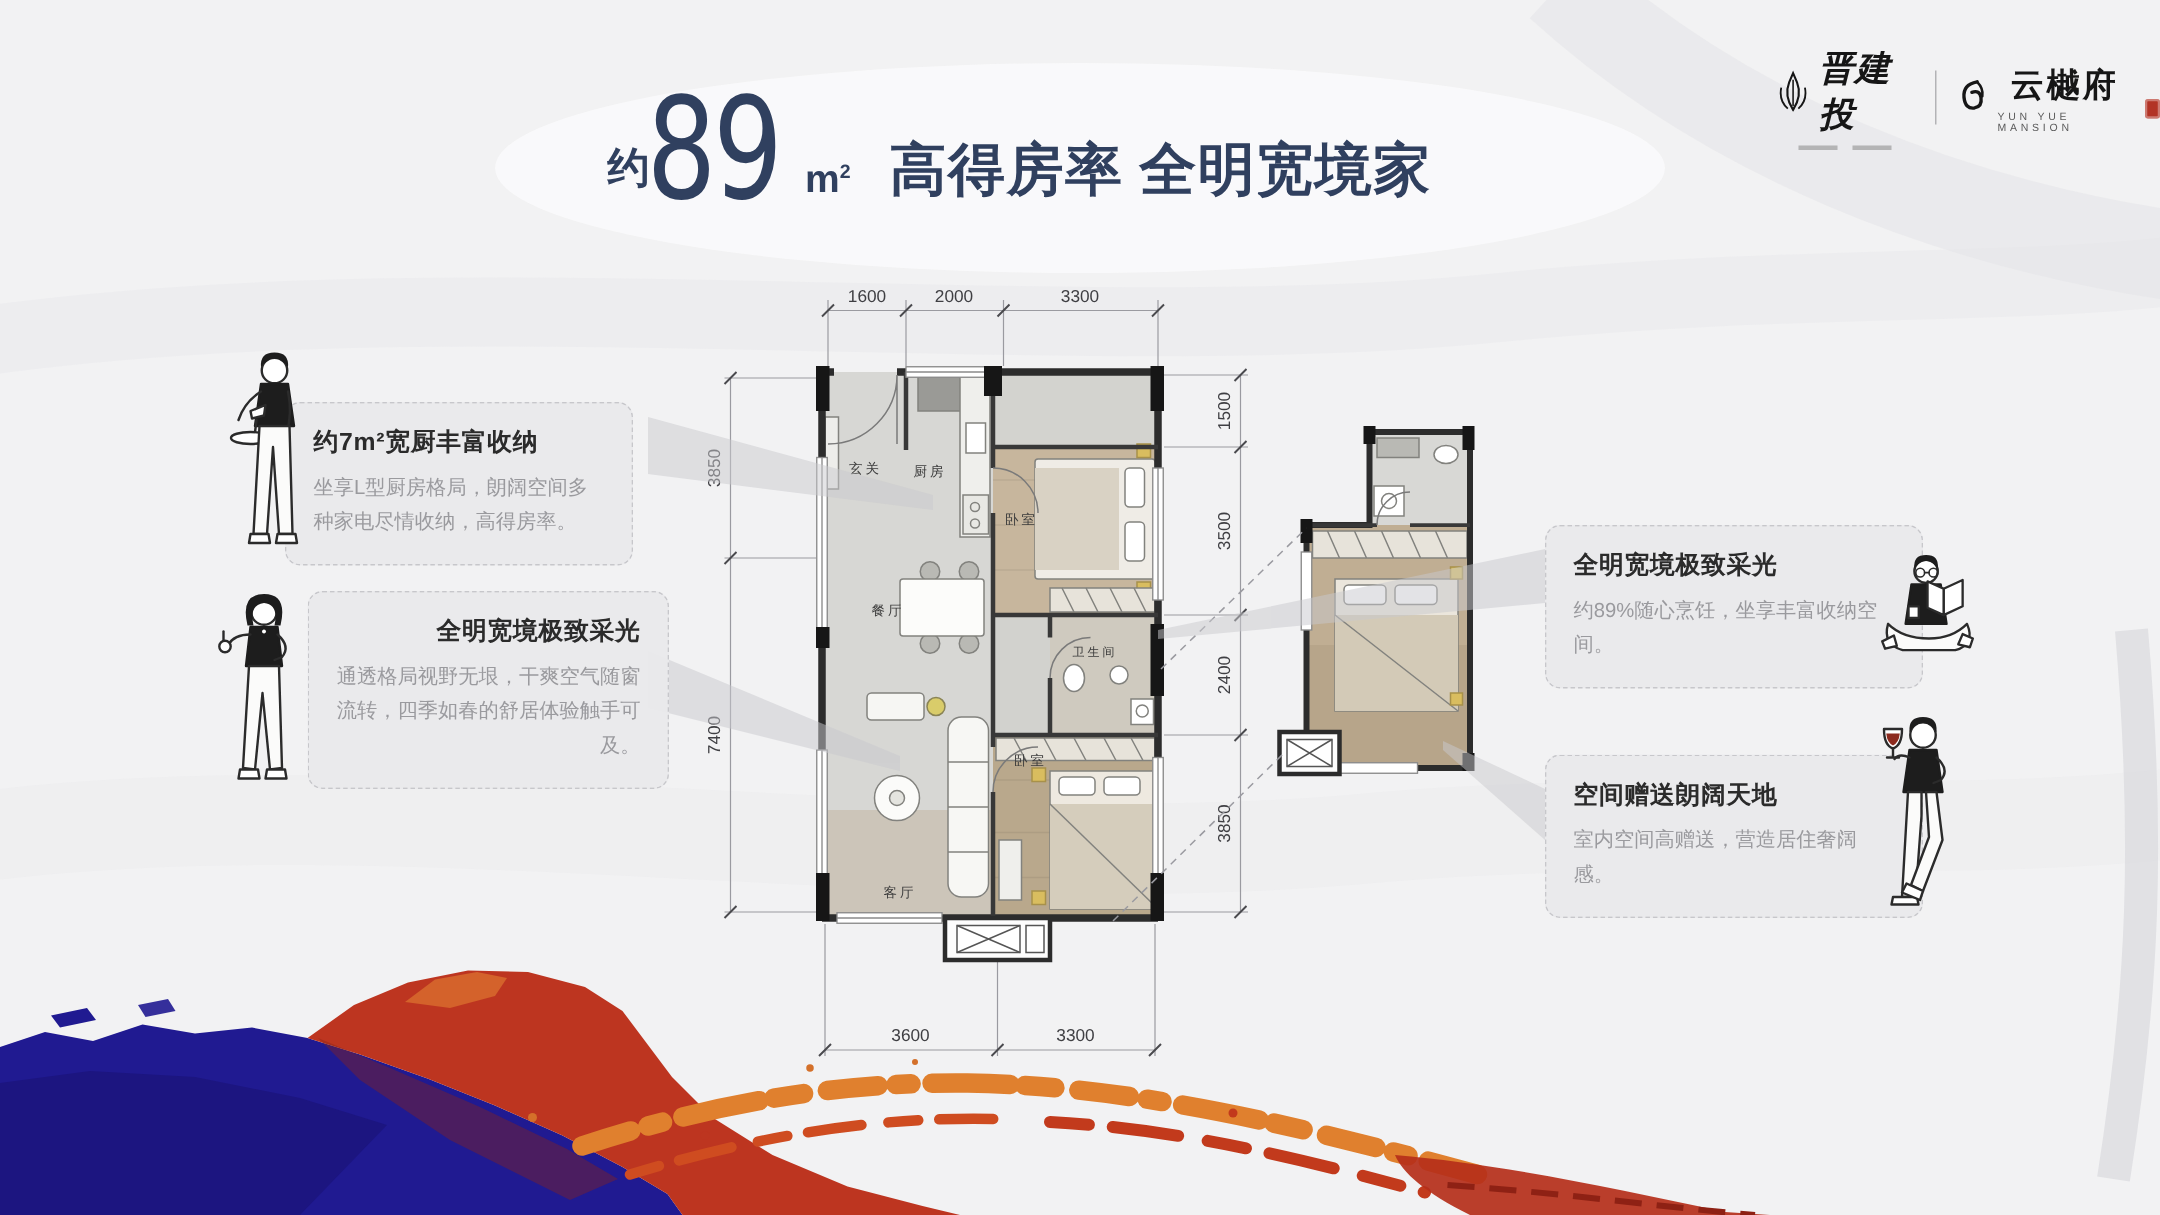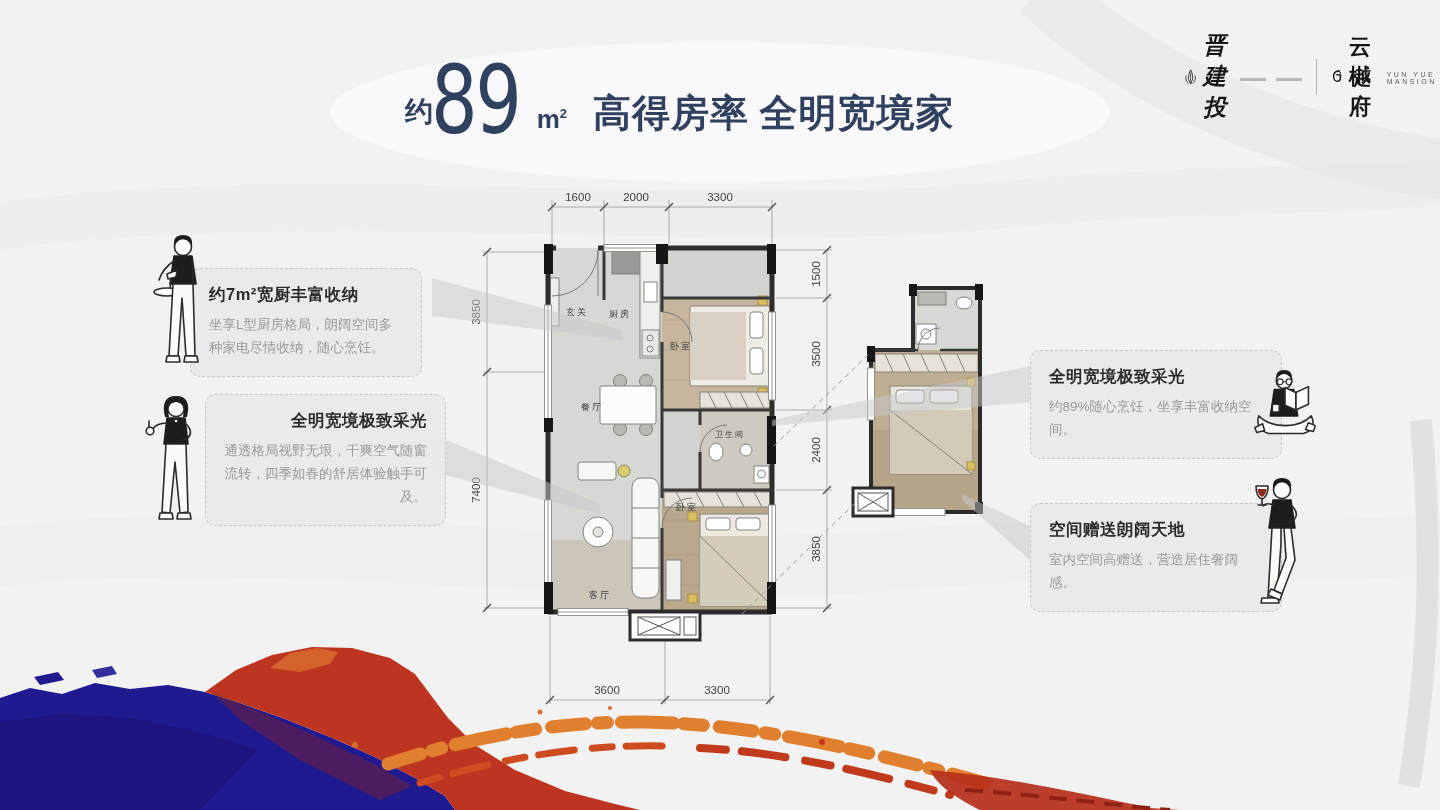--- a/index.html
+++ b/index.html
@@ -2,21 +2,21 @@
 <html><head>
 <meta charset="utf-8">
 <style>
   html,body{margin:0;padding:0;background:#ddd;}
   .canvas{position:relative;width:1440px;height:810px;background:#f2f2f3;overflow:hidden;
           font-family:"Liberation Sans",sans-serif;}
   svg{display:block;}
   .bg-art{position:absolute;left:0;top:0;}
   
   .logos{position:absolute;left:1184px;top:30px;display:flex;align-items:center;gap:14px;color:#161616;}
-  .brand{display:flex;flex-direction:row;align-items:center;}
+  .brand{display:flex;flex-direction:column;align-items:center;}
   .brand-row{display:flex;align-items:center;gap:6px;}
   .brand-name{font-family:"Liberation Serif",serif;font-weight:700;font-size:23px;font-style:italic;letter-spacing:1px;}
   .brand-name.big{font-size:22px;font-style:normal;letter-spacing:2px;}
   .tag-marks{display:flex;gap:10px;margin-top:5px;}
   .tag-marks i{display:block;width:26px;height:3px;background:#8f8f8f;opacity:.6;}
   .brand-sub{font-size:7px;letter-spacing:2.5px;color:#5a5a5a;margin-top:3px;}
   .logo-divider{width:1px;height:36px;background:#b3b3b6;}
   .seal{width:11px;height:13px;background:#b23325;border-radius:2px;margin:14px 0 0 3px;box-shadow:inset 0 0 0 1.5px rgba(255,255,255,.35);}
   
   .headline{position:absolute;left:405px;top:62px;display:flex;align-items:flex-end;color:#30405f;}
@@ -303,21 +303,21 @@
 
   <div class="headline">
     <span class="hl-approx">约</span>
     <span class="hl-area">89</span>
     <span class="hl-unit"><span>m</span><sup>2</sup></span>
     <span class="hl-slogan">高得房率 全明宽境家</span>
   </div>
 
   <div class="callout c1">
     <div class="c-title">约7m²宽厨丰富收纳</div>
-    <div class="c-body">坐享L型厨房格局，朗阔空间多种家电尽情收纳，随心烹饪。</div>
+    <div class="c-body">坐享L型厨房格局，朗阔空间多种家电尽情收纳，高得房率。</div>
   </div>
   <div class="callout c2">
     <div class="c-title">全明宽境极致采光</div>
     <div class="c-body">通透格局视野无垠，干爽空气随窗流转，四季如春的舒居体验触手可及。</div>
   </div>
   <div class="callout c3">
     <div class="c-title">全明宽境极致采光</div>
     <div class="c-body">约89%随心烹饪，坐享丰富收纳空间。</div>
   </div>
   <div class="callout c4">

